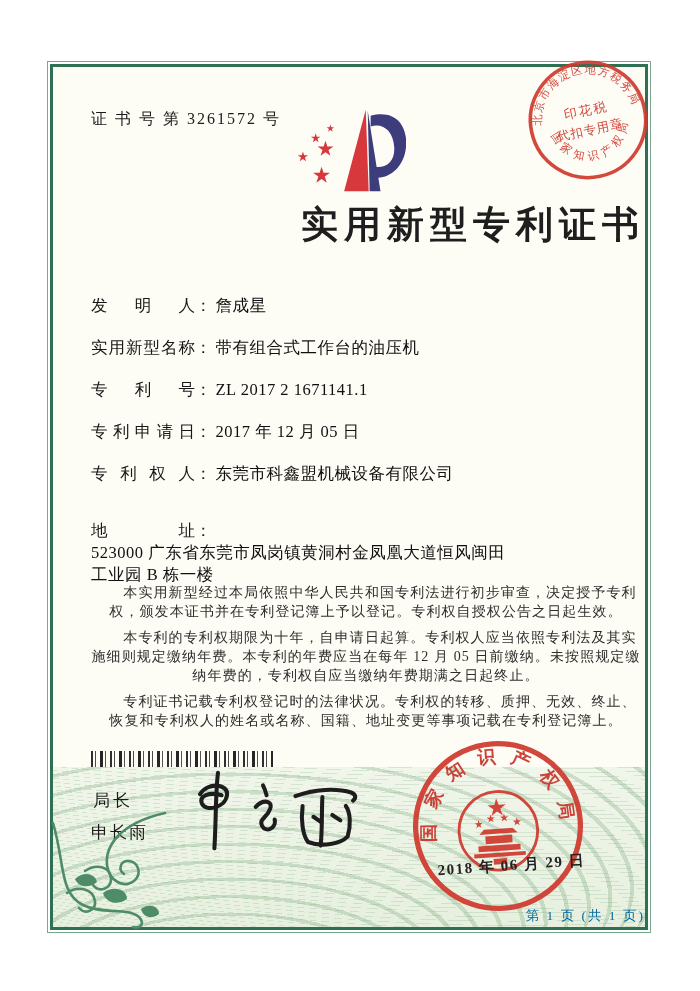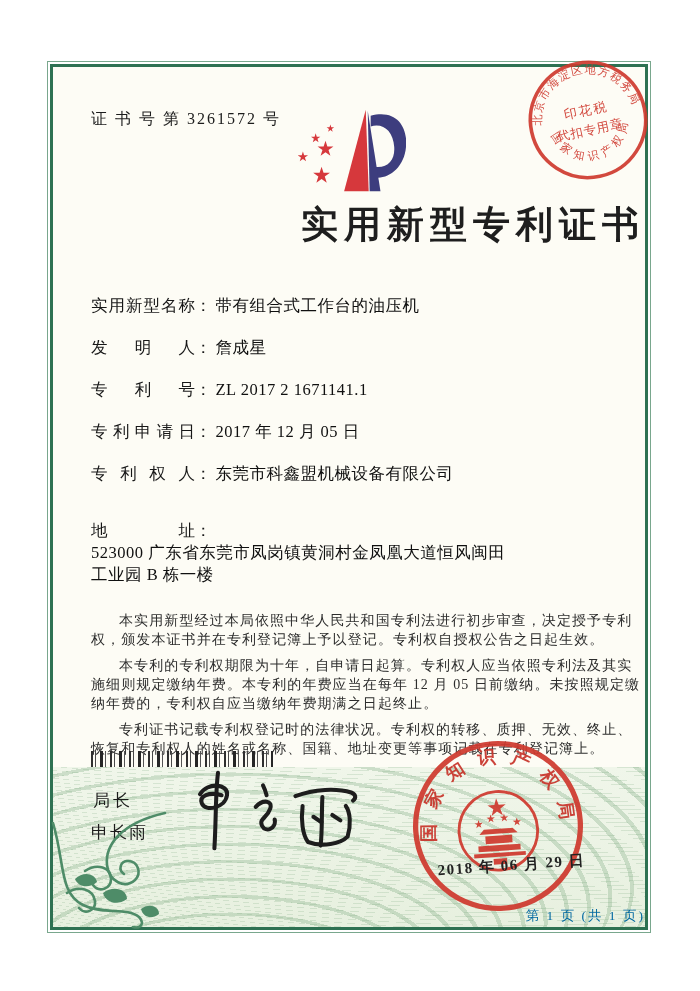--- a/index.html
+++ b/index.html
@@ -36,21 +36,21 @@
   .frow.addr { margin-bottom:0; white-space:normal; line-height:22px;margin-top:35px; }
   .flabel {
     display:inline-block; width:104px; text-align:justify; text-align-last:justify;
     font-size:16.5px; color:#171717; vertical-align:top;
   }
   .fcolon { font-size:16.5px; color:#171717; vertical-align:top; }
   .fvalue { font-size:16.5px; color:#101010; letter-spacing:.5px; vertical-align:top; }
   .addr-val { display:inline-block; width:430px; white-space:normal; }
   .frow.dual { display:flex; }
   .fgroup2 { margin-left:38px; }
-  .body-text { position:absolute; left:38px; top:544px; width:550px; }
+  .body-text { position:absolute; left:38px; top:516px; width:550px;text-align:center; }
   .body-text p {
     margin:0 0 7px 0; text-indent:2em;
     font-size:14px; line-height:19px; letter-spacing:1.1px; color:#2d2d2d;
   }
   .barcode {
     position:absolute; left:38px; top:684px; width:182px; height:16px;
     background:
       repeating-linear-gradient(90deg,
         #2f2f2f 0 2px, transparent 2px 4px,
         #4a4a4a 4px 5px, transparent 5px 9px,
@@ -113,26 +113,26 @@
       <textPath href="#ts-bot" startOffset="50%" text-anchor="middle">国家知识产权局</textPath>
     </text>
     <text class="red" x="70" y="64" font-size="14.5" text-anchor="middle" letter-spacing="2">印花税</text>
     <text class="red" x="70" y="86" font-size="14" text-anchor="middle" letter-spacing="1">代扣专用章</text>
   </svg>
 
   <div class="title">实用新型专利证书</div>
 
   <div class="fields">
     <div class="frow">
+      <span class="flabel">发明人</span><span class="fcolon">：</span>
+      <span class="fvalue">詹成星</span>
+    </div>
+    <div class="frow">
       <span class="flabel">实用新型名称</span><span class="fcolon">：</span>
       <span class="fvalue">带有组合式工作台的油压机</span>
-    </div>
-    <div class="frow">
-      <span class="flabel">发明人</span><span class="fcolon">：</span>
-      <span class="fvalue">詹成星</span>
     </div>
     <div class="frow">
       <span class="flabel">专利号</span><span class="fcolon">：</span>
       <span class="fvalue">ZL 2017 2 1671141.1</span>
     </div>
     <div class="frow">
       <span class="flabel">专利申请日</span><span class="fcolon">：</span>
       <span class="fvalue">2017 年 12 月 05 日</span>
     </div>
     <div class="frow">

